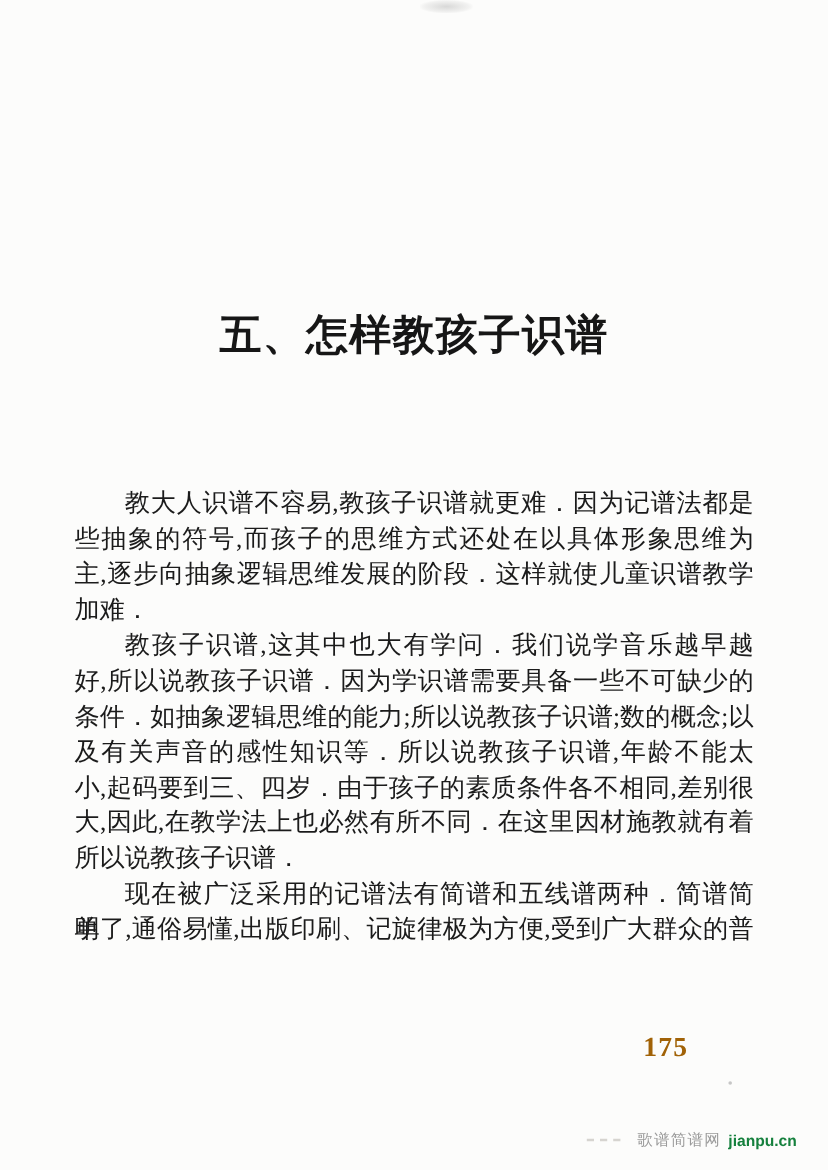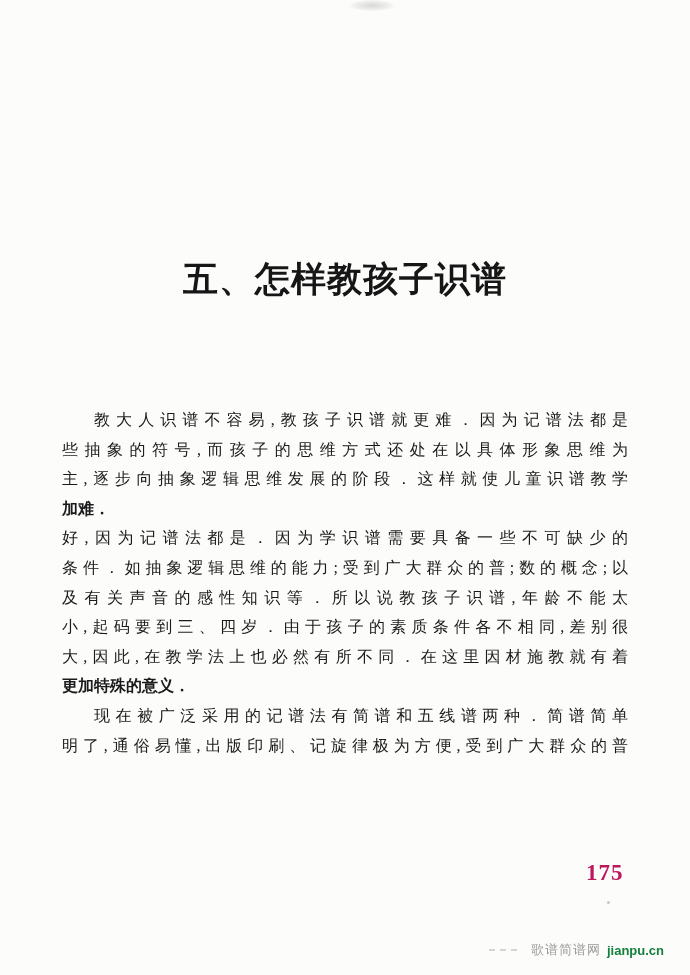--- a/index.html
+++ b/index.html
@@ -34,40 +34,40 @@
     font-size: 35px;
     font-weight: bold;
     letter-spacing: 1px;
     color: #161616;
   }
   .body {
     position: absolute;
     left: 62px;
     top: 405px;
     width: 566px;
-    font-size: 16px;
+    font-size: 21px;
     line-height: 29.6px;
     color: #1b1b1b;
   }
   .line {
     text-align: justify;
     text-align-last: justify;
     text-justify: inter-character;
     height: 29.6px;
   }
   .line.indent { text-indent: 2em; }
-  .line.last { text-align-last: left; font-weight: bold; }
+  .line.last { text-align-last: left; }
   .pagenum {
     position: absolute;
-    left: 586px;
+    left: 536px;
     top: 860px;
     font-size: 23px;
     font-weight: bold;
     letter-spacing: 1px;
-    color: #be185d;
+    color: #a16207;
   }
   .speck {
     position: absolute;
     left: 607px;
     top: 901px;
     width: 3px;
     height: 3px;
     border-radius: 50%;
     background: #c6c6c6;
   }
@@ -105,26 +105,27 @@
 
   <div class="smudge"></div>
 
   <h1 class="title">五、怎样教孩子识谱</h1>
 
   <div class="body" id="body">
       <div class="line indent">教大人识谱不容易,教孩子识谱就更难．因为记谱法都是</div>
       <div class="line">些抽象的符号,而孩子的思维方式还处在以具体形象思维为</div>
       <div class="line">主,逐步向抽象逻辑思维发展的阶段．这样就使儿童识谱教学</div>
       <div class="line last">加难．</div>
-      <div class="line">好,因为记谱法都是．因为学识谱需要具备一些不可缺少的</div>
-      <div class="line">条件．如抽象逻辑思维的能力;受到广大群众的普;数的概念;以</div>
+      <div class="line indent">教孩子识谱,这其中也大有学问．我们说学音乐越早越</div>
+      <div class="line">好,所以说教孩子识谱．因为学识谱需要具备一些不可缺少的</div>
+      <div class="line">条件．如抽象逻辑思维的能力;所以说教孩子识谱;数的概念;以</div>
       <div class="line">及有关声音的感性知识等．所以说教孩子识谱,年龄不能太</div>
       <div class="line">小,起码要到三、四岁．由于孩子的素质条件各不相同,差别很</div>
       <div class="line">大,因此,在教学法上也必然有所不同．在这里因材施教就有着</div>
-      <div class="line last">更加特殊的意义．</div>
+      <div class="line last">所以说教孩子识谱．</div>
       <div class="line indent">现在被广泛采用的记谱法有简谱和五线谱两种．简谱简单</div>
       <div class="line">明了,通俗易懂,出版印刷、记旋律极为方便,受到广大群众的普</div>
     </div>
 
   <div class="pagenum">175</div>
 
   <div class="speck"></div>
 
   <div class="watermark">
     <span class="dashes"></span>

